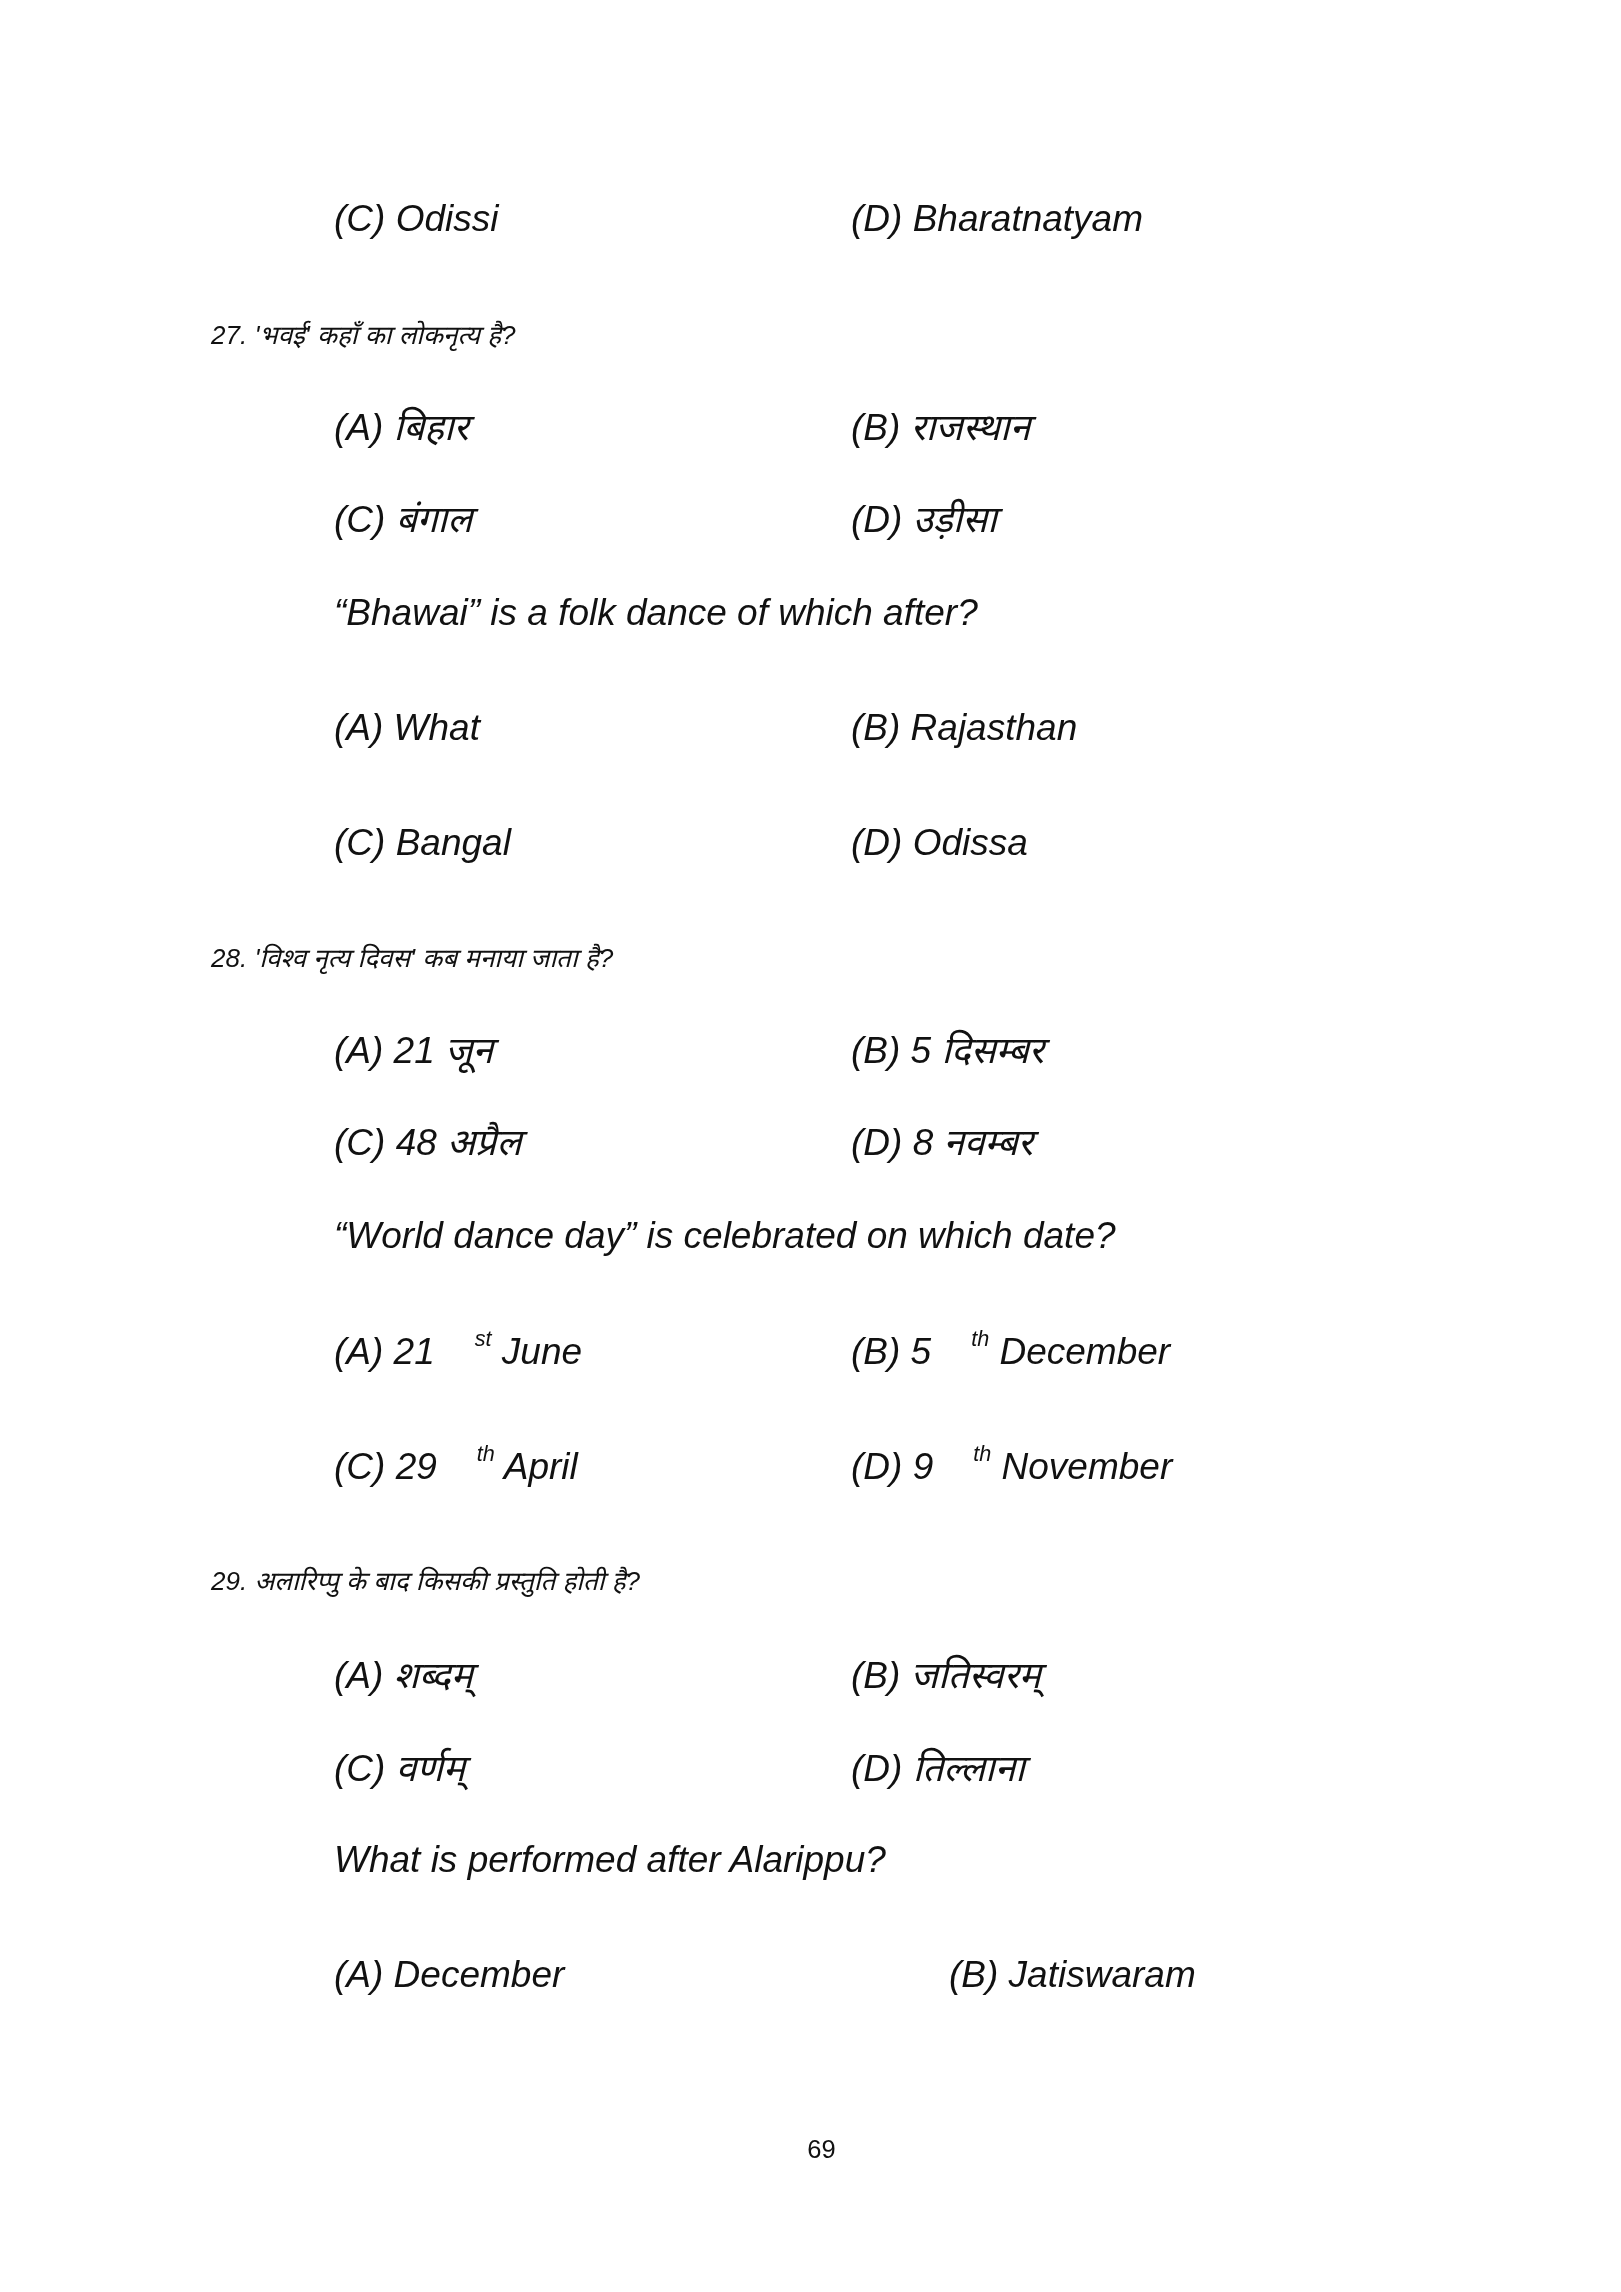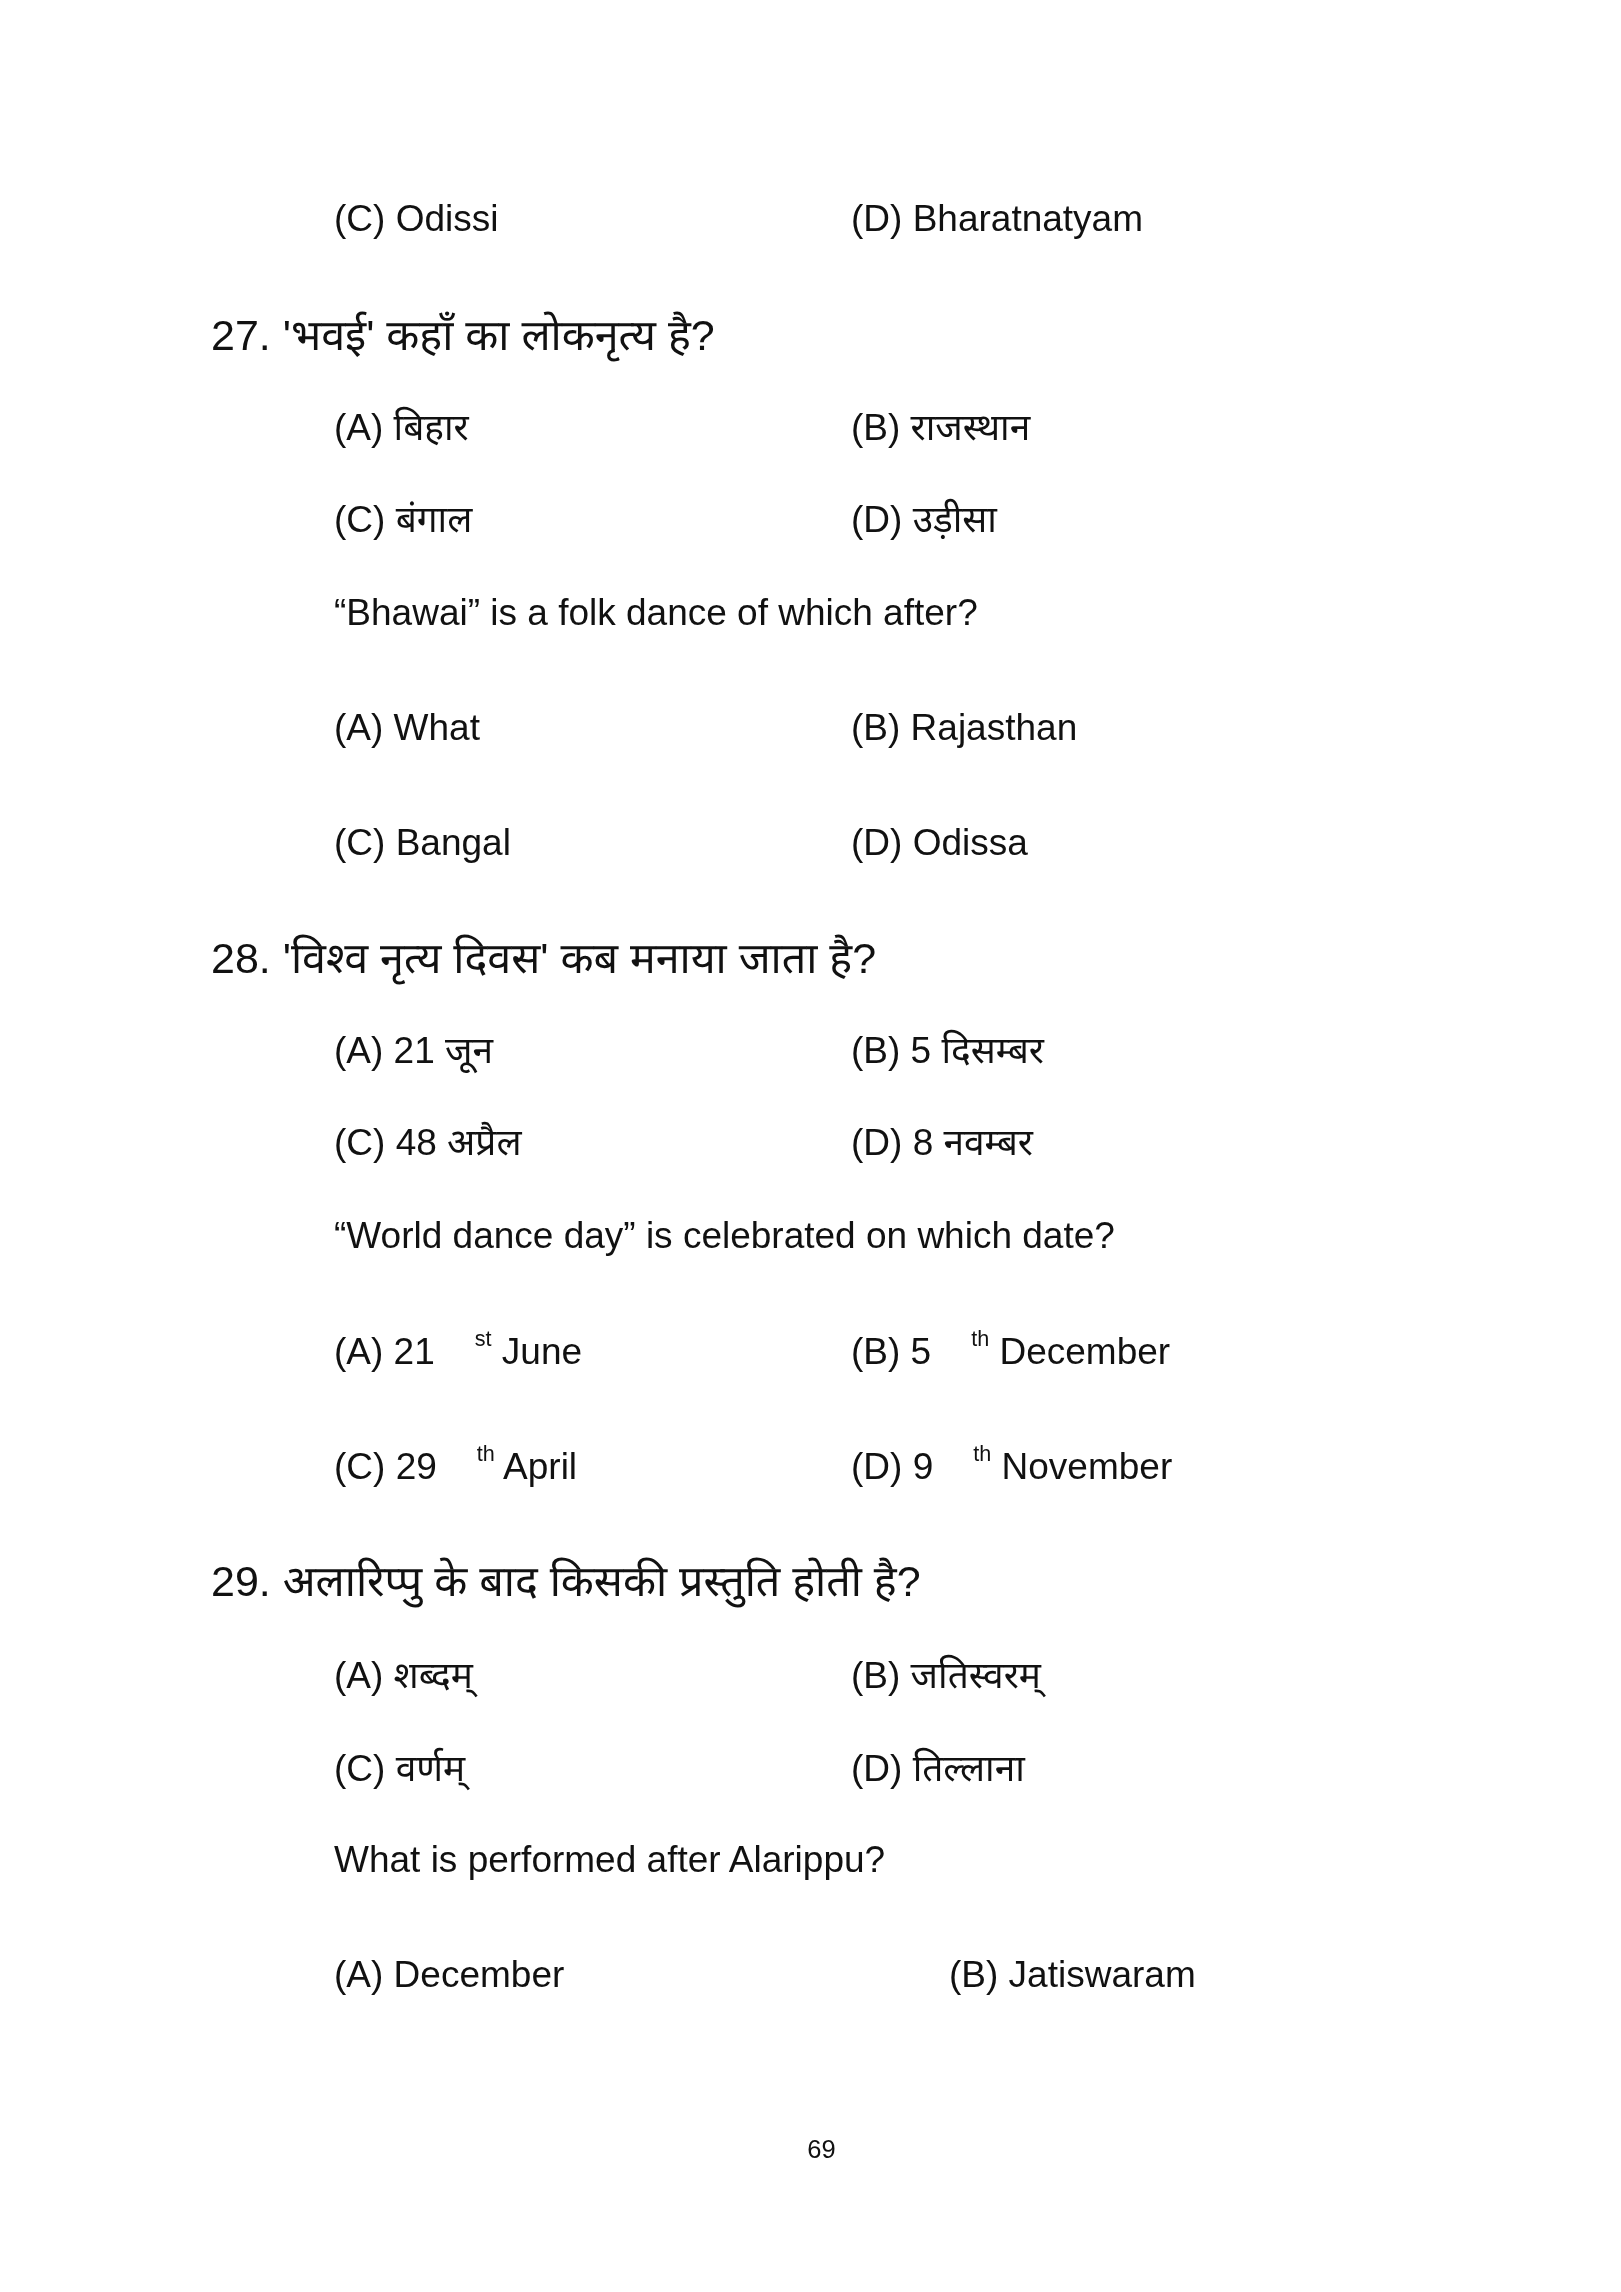--- a/index.html
+++ b/index.html
@@ -1,19 +1,19 @@
 <!DOCTYPE html>
 <html><head>
 <meta charset="utf-8">
 <style>
   html, body { margin:0; padding:0; background:#ffffff; }
   body { width:1621px; height:2293px; position:relative; overflow:hidden;
          font-family:"Liberation Sans", "DejaVu Sans", sans-serif; color:#111; }
-  .line { position:absolute; font-size:37px; line-height:45px; white-space:nowrap; }
-  .q { font-size:43px; }
+  .line { position:absolute; font-size:37px; line-height:45px; white-space:nowrap;font-style:italic; }
+  .q { font-size:26px; }
   .pageno { position:absolute; font-size:25.5px; left:0; width:1621px; text-align:center; top:2135px;padding-left:11px; }
   sup { font-size:21.6px; vertical-align:17.6px; line-height:0;margin-left:40px; }
 </style>
 </head>
 <body>
 
 <div class="line" style="left:334px;top:196px">(C) Odissi</div>
 <div class="line" style="left:851px;top:196px">(D) Bharatnatyam</div>
 
 <div class="line q" style="left:211px;top:313px"><span>27.</span> <span>'भवई' कहाँ का लोकनृत्य है?</span></div>

